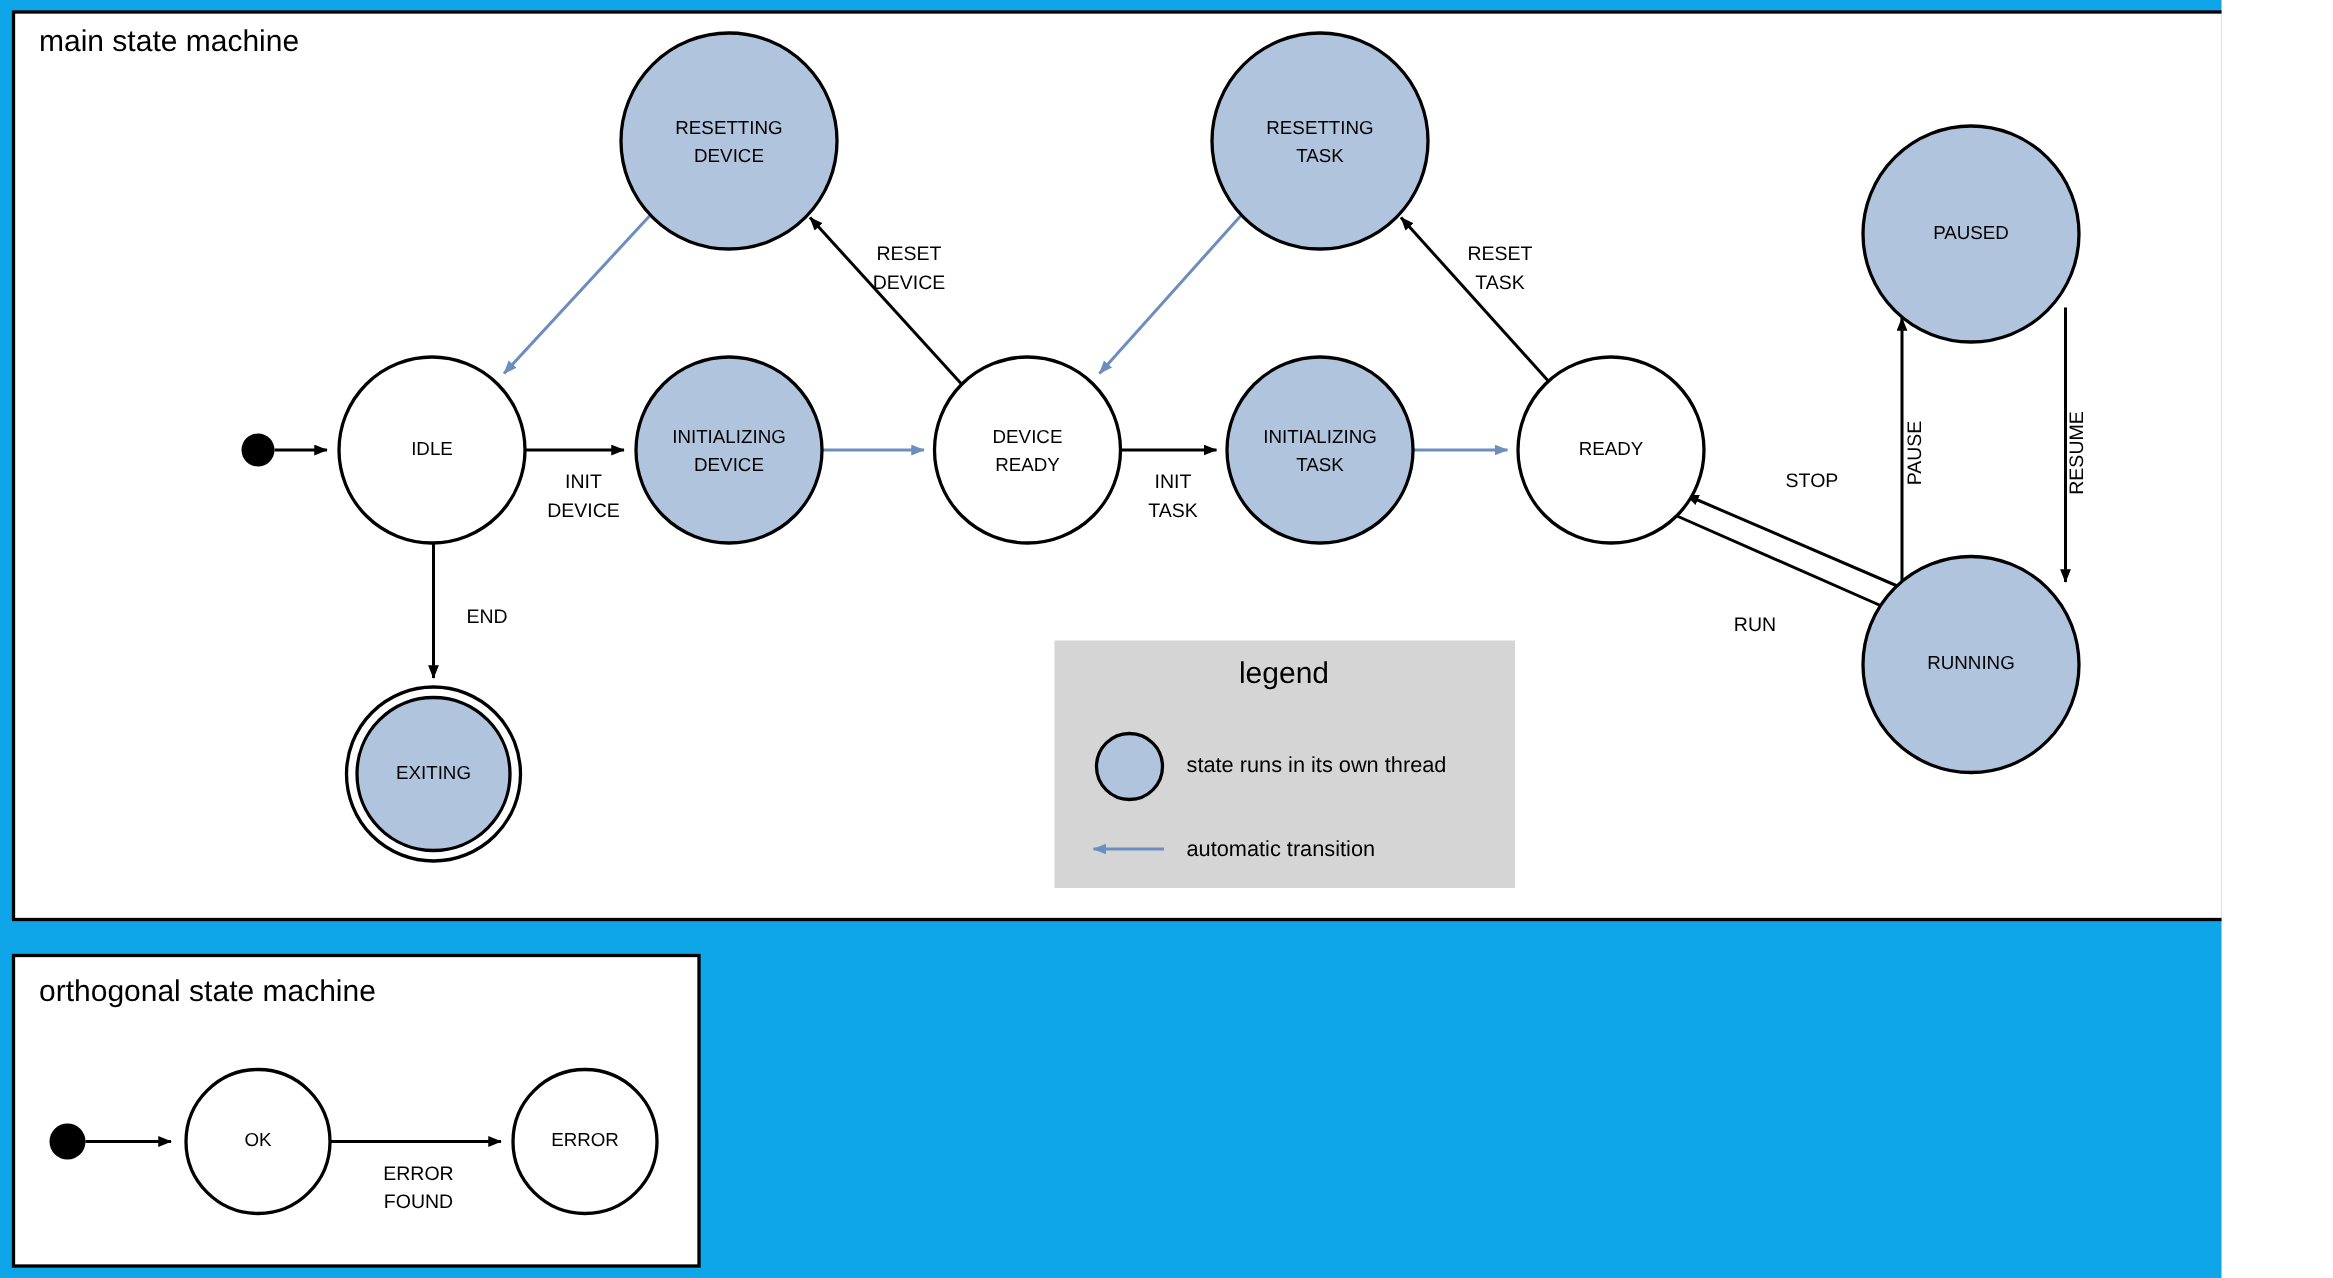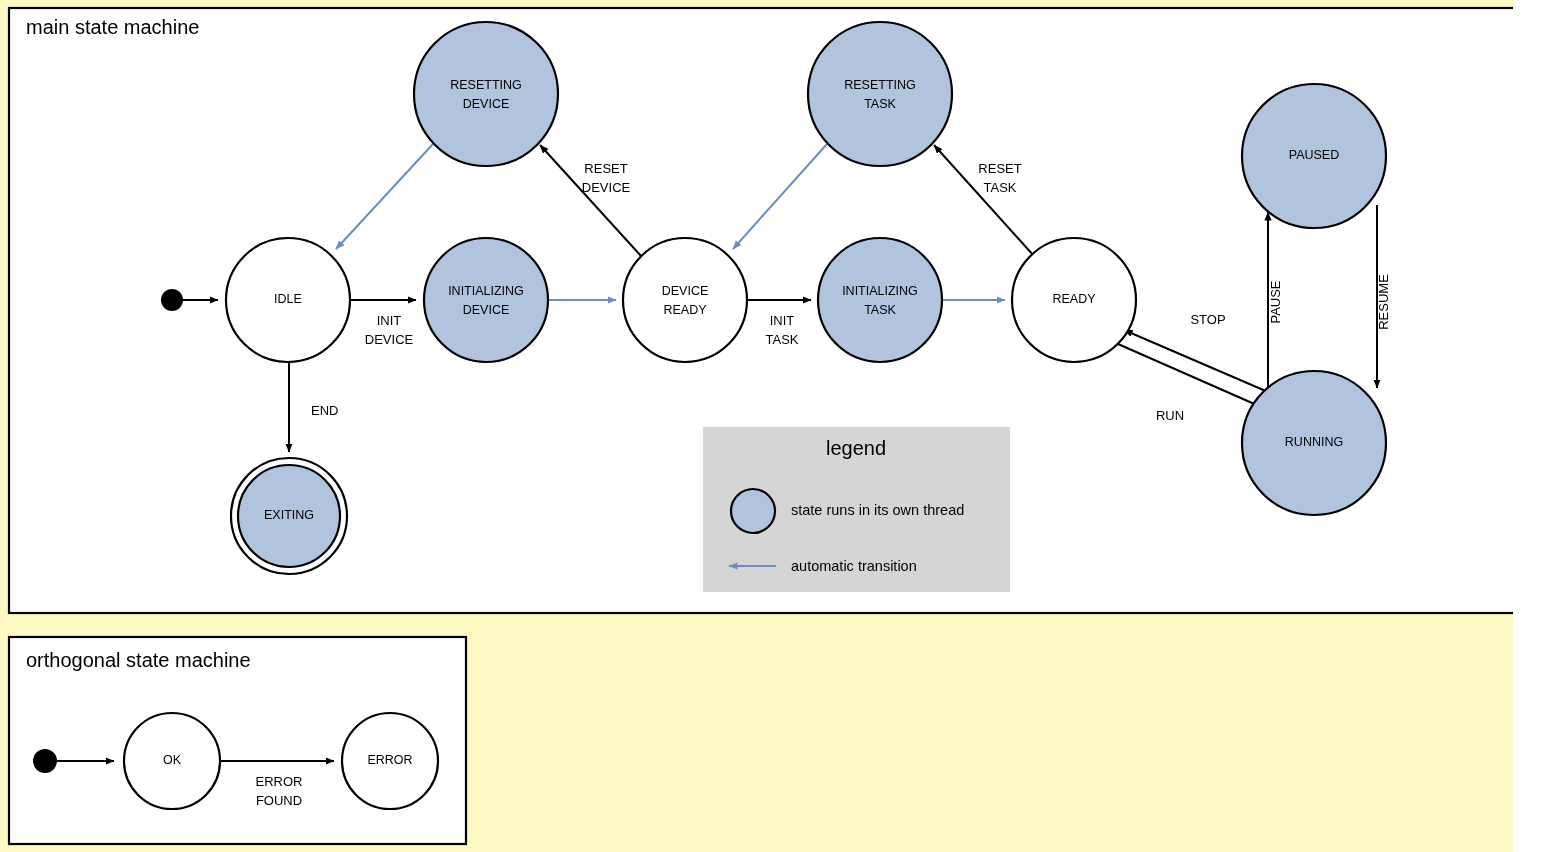--- a/index.html
+++ b/index.html
@@ -4,24 +4,23 @@
 <style>
   html, body {
     margin: 0;
     padding: 0;
     background: #ffffff;
   }
   #canvas {
     position: relative;
     width: 1481px;
     height: 852px;
-    background: #fef9c3;
+    background: #0ea5e9;
     font-family: "Liberation Sans", sans-serif;
     overflow: hidden;
-    padding-left: 32px;
   }
   #diagram-svg {
     position: absolute;
     top: 0;
     left: 0;
     width: 1555px;
     height: 852px;
   }
   text {
     font-family: "Liberation Sans", sans-serif;

